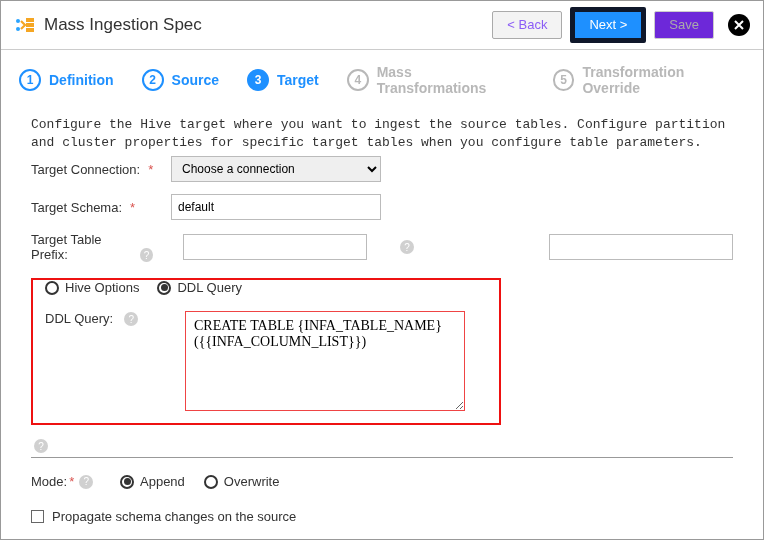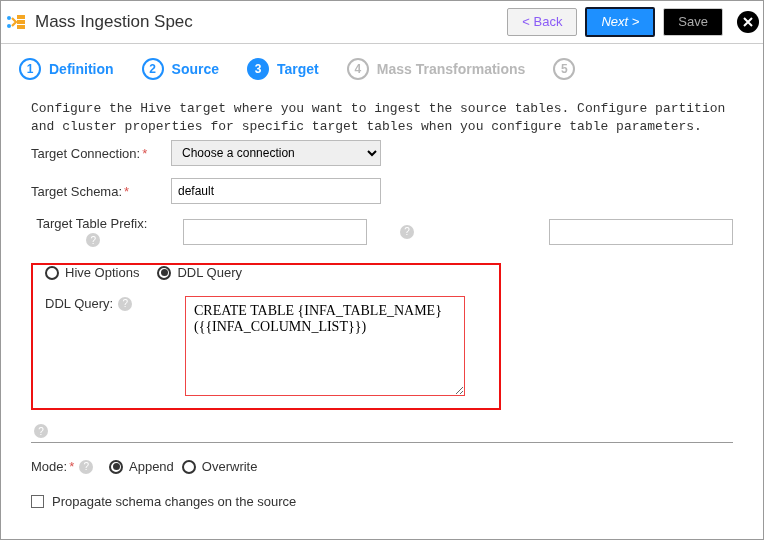--- a/index.html
+++ b/index.html
@@ -14,21 +14,21 @@
     width: 764px;
     height: 540px;
     border: 1px solid #999;
     position: relative;
     overflow: hidden;
   }
   
   .header {
     display: flex;
     align-items: center;
-    padding: 6px 4px;
+    padding: 6px 13px;
     border-bottom: 1px solid #ccc;
   }
   .header-icon {
     width: 22px; height: 20px;
     margin-right: 8px;
   }
   .header-title {
     font-size: 17px;
     color: #333;
     flex: 0 0 auto;
@@ -42,26 +42,25 @@
     cursor: pointer;
     line-height: 18px;
   }
   .btn-back {
     background: #f3f3f3;
     border: 1px solid #aaa;
     color: #8b5cf6;
   }
   .btn-next {
     background: #1e90ff;
-    border: 2px solid #0f172a;
+    border: 5px solid #0f172a;
     color: #fff;
-    font-style: italic;
   }
   .btn-save {
-    background: #000000;
+    background: #6d28d9;
     border: 1px solid #ccc;
     color: #aaa;
     cursor: default;
   }
   .close-circle {
     width: 22px; height: 22px;
     border-radius: 50%;
     background: #000;
     color: #fff;
     margin-left: 14px;
@@ -114,22 +113,22 @@
   }
   .form-row {
     display: flex;
     align-items: center;
     margin-bottom: 12px;
   }
   .label-col {
     width: 140px;
     font-size: 13px;
     display: flex;
-    align-items: center;
-    gap: 2px;
+    align-items: flex-end;
+    gap: 8px;
   }
   .req { color: #d9534f; }
   .help-icon {
     display: inline-flex;
     width: 14px; height: 14px;
     border-radius: 50%;
     background: #d0d0d0;
     color: #fff;
     font-size: 10px;
     align-items: center;
@@ -145,21 +144,21 @@
   .conn-select { width: 210px; }
   .schema-input { width: 210px; }
   .prefix-input { width: 210px; }
   .suffix-input { width: 210px; }
   .row-prefix {
     display: flex;
     align-items: center;
     gap: 30px;
     margin-bottom: 16px;
   }
-  .row-prefix .label-col { width: 140px; flex-direction: column; }
+  .row-prefix .label-col { width: 140px; }
   .row-prefix .suffix-label { width: 140px; display:flex; align-items:center; gap:2px; }
   
   .redbox {
     border: 2px solid #e11;
     padding: 0 12px 12px 12px;
     margin-bottom: 14px;
     width: 470px;
   }
   .radio-row {
     display: flex;
@@ -201,21 +200,21 @@
     margin-bottom: 4px;
   }
   hr.sep {
     border: none;
     border-top: 1px solid #999;
     margin: 4px 0 16px 0;
   }
   .mode-row {
     display: flex;
     align-items: flex-start;
-    gap: 8px;
+    gap: 19px;
     margin-bottom: 20px;
   }
   .mode-label { display: flex; align-items: center; gap: 2px; width: 70px; }
   .checkbox-row {
     display: flex;
     align-items: center;
     gap: 8px;
     font-size: 13px;
   }
   .checkbox-shape {
@@ -264,20 +263,21 @@
     <div class="step active">
       <span class="num">3</span>
       <span>Target</span>
     </div>
     <div class="step">
       <span class="num">4</span>
       <span>Mass Transformations</span>
     </div>
     <div class="step">
       <span class="num">5</span>
+      <span>Transformation Override</span>
     </div>
   </div>
 
   <div class="body">
     <div class="description">Configure the Hive target where you want to ingest the source tables. Configure partition and cluster properties for specific target tables when you configure table parameters.</div>
 
     <div class="form-row">
       <div class="label-col">
         <span>Target Connection:</span>
           <span class="req">*</span>

